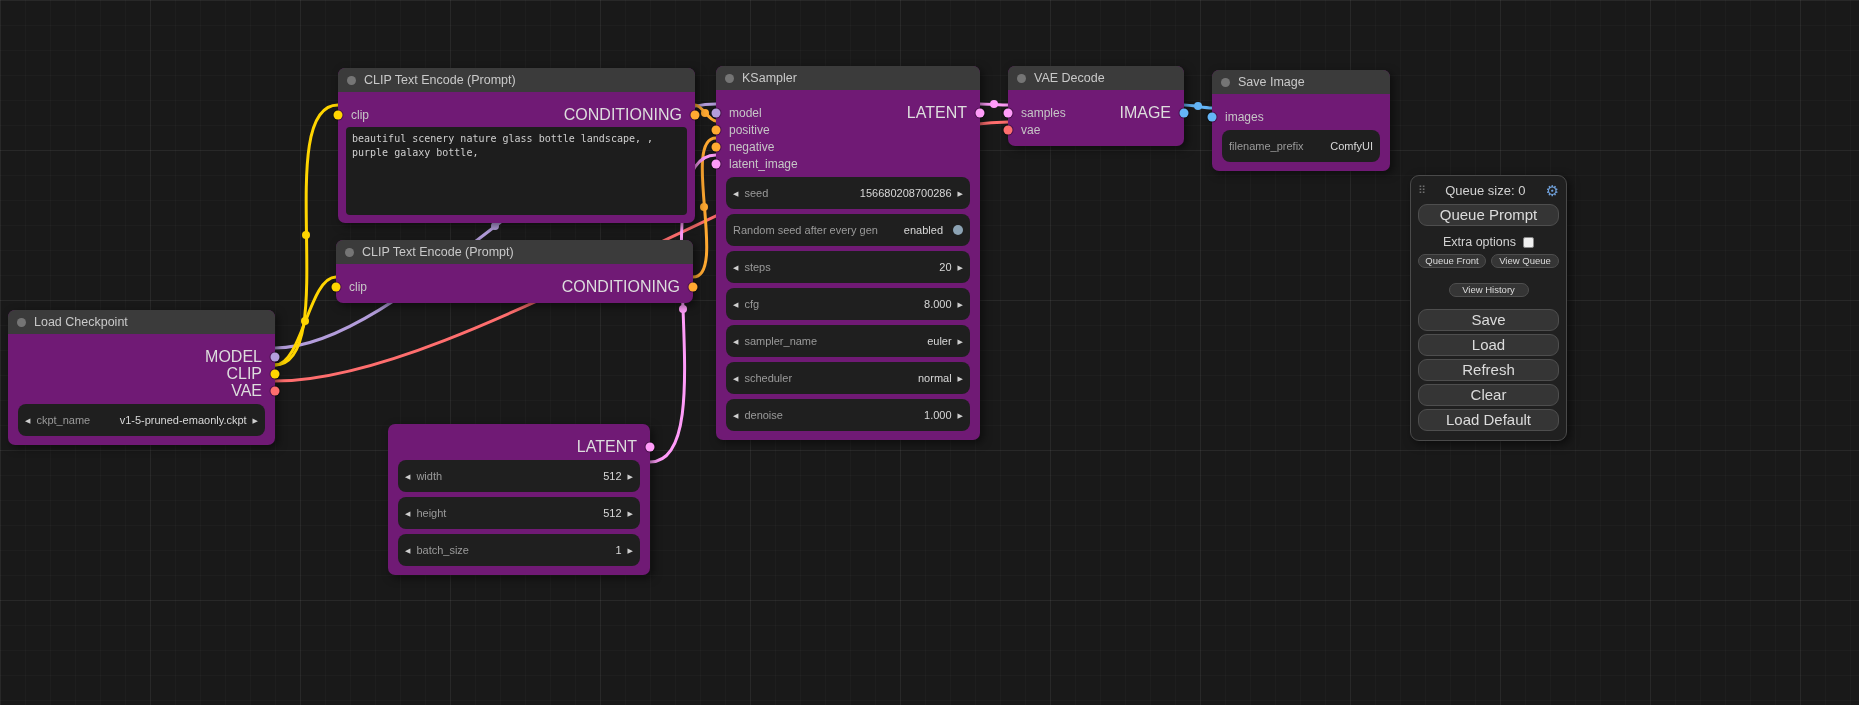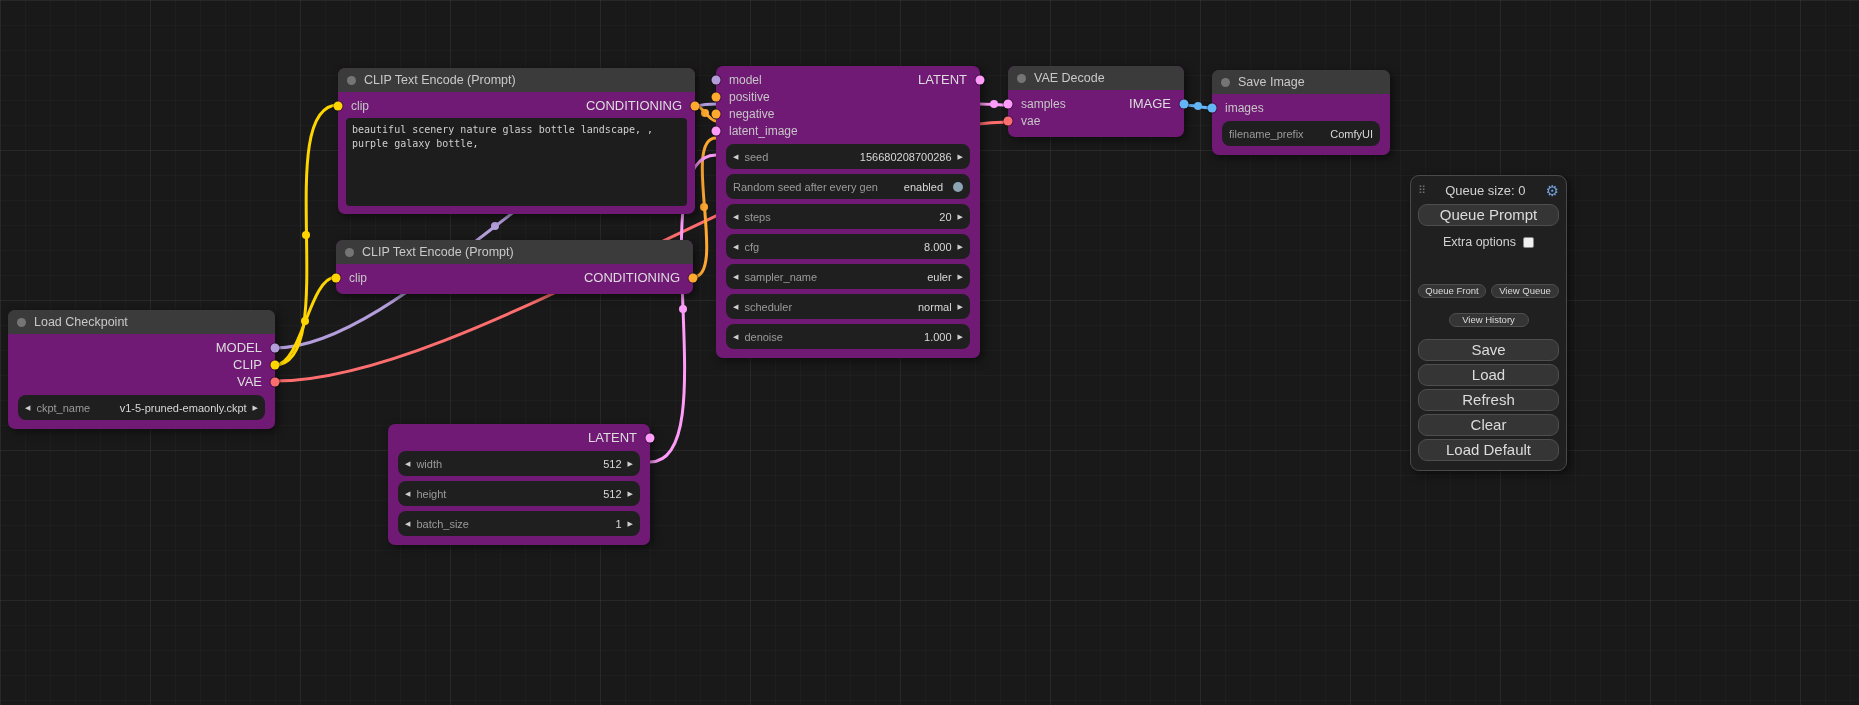--- a/index.html
+++ b/index.html
@@ -29,33 +29,33 @@
     box-shadow:3px 3px 9px rgba(0,0,0,0.5);
   }
   .node-title {
     height:24px; background:#3b3b3b;
     border-radius:7px 7px 0 0;
     display:flex; align-items:center; gap:8px; padding:0 9px;
   }
   .title-dot { width:9px; height:9px; border-radius:50%; background:#757575; flex:none; }
   .title-text { font-size:12.5px; color:#c9c9c9; white-space:nowrap; }
 
-  .slots { margin-top:5px; }
+  .slots { margin-top:14px; }
   .slot-row { position:relative; height:17px; display:flex; align-items:center; padding:0 13px; }
   .slot-dot {
     position:absolute; width:9px; height:9px; border-radius:50%; top:50%;
     box-shadow:0 0 0 1px rgba(0,0,0,0.35);
   }
   .slot-dot.in  { left:0;  transform:translate(-50%,-50%); }
   .slot-dot.out { right:0; transform:translate(50%,-50%); }
   .in-label  { font-size:12px; color:#c6c6c6; }
-  .out-label { font-size:13px; color:#dddddd; margin-left:auto; }
+  .out-label { font-size:16px; color:#dddddd; margin-left:auto; }
 
   .widget {
-    height:25px; margin:5px 10px 0;
+    height:32px; margin:5px 10px 0;
     background:#1f1f1f; border-radius:8px;
     display:flex; align-items:center; gap:6px; padding:0 7px;
     font-size:11px; white-space:nowrap;text-align:center;
   }
   .warrow { color:#cfcfcf; font-size:7px; line-height:1; flex:none; }
   .wlabel { color:#9a9a9a; }
   .wvalue { color:#d8d8d8; margin-left:auto; }
   .toggle-dot { width:10px; height:10px; border-radius:50%; background:#8ca3b4; flex:none; margin-left:4px; }
 
   .text-widget {
@@ -75,21 +75,20 @@
   }
   .menu-header { display:flex; align-items:center; height:22px; }
   .drag-handle { color:#6f6f6f; font-size:11px; letter-spacing:-1px; cursor:move; }
   .queue-size { flex:1; text-align:center; color:#d2d2d2; font-size:13px; }
   .gear { color:#6f9fd8; font-size:15px; line-height:1; cursor:pointer; }
 
   .mbtn {
     display:block; background:#353535; border:1px solid #4e4e4e; border-radius:9px;
     color:#dcdcdc; text-align:center; cursor:pointer;
     font-family:"Liberation Sans", sans-serif;
-    margin-top:30px;
   }
   .mbtn.big { width:141px; height:22px; font-size:15px; line-height:20px; margin:3px auto 0; }
   .mbtn.queue { margin-top:3px; }
   .mbtn.first-of-group { margin-top:12px; }
   .mbtn.small { height:14px; font-size:9.5px; line-height:12px; border-radius:7px; }
 
   .extra-options { display:flex; align-items:center; justify-content:center; gap:7px;
     margin-top:9px; height:14px; color:#d2d2d2; font-size:12.5px; }
   .checkbox { width:11px; height:11px; background:#f0f0f0; border:1px solid #888; border-radius:2px; cursor:pointer; }
 
@@ -201,20 +200,24 @@
   </div>
   <div class="widget">
     <span class="warrow">◀</span>
     <span class="wlabel">batch_size</span>
     <span class="wvalue">1</span>
     <span class="warrow">▶</span>
   </div>
 </div>
 
 <div class="node" style="left:716px;top:66px;width:264px;padding-bottom:9px;">
+  <div class="node-title">
+    <span class="title-dot"></span>
+    <span class="title-text">KSampler</span>
+  </div>
   <div class="slots">
     <div class="slot-row">
       <span class="slot-dot in" style="background: rgb(179, 157, 219);"></span>
       <span class="in-label">model</span>
       <span class="out-label">LATENT</span>
       <span class="slot-dot out" style="background: rgb(255, 156, 249);"></span>
     </div>
     <div class="slot-row">
       <span class="slot-dot in" style="background: rgb(255, 169, 49);"></span>
       <span class="in-label">positive</span>

